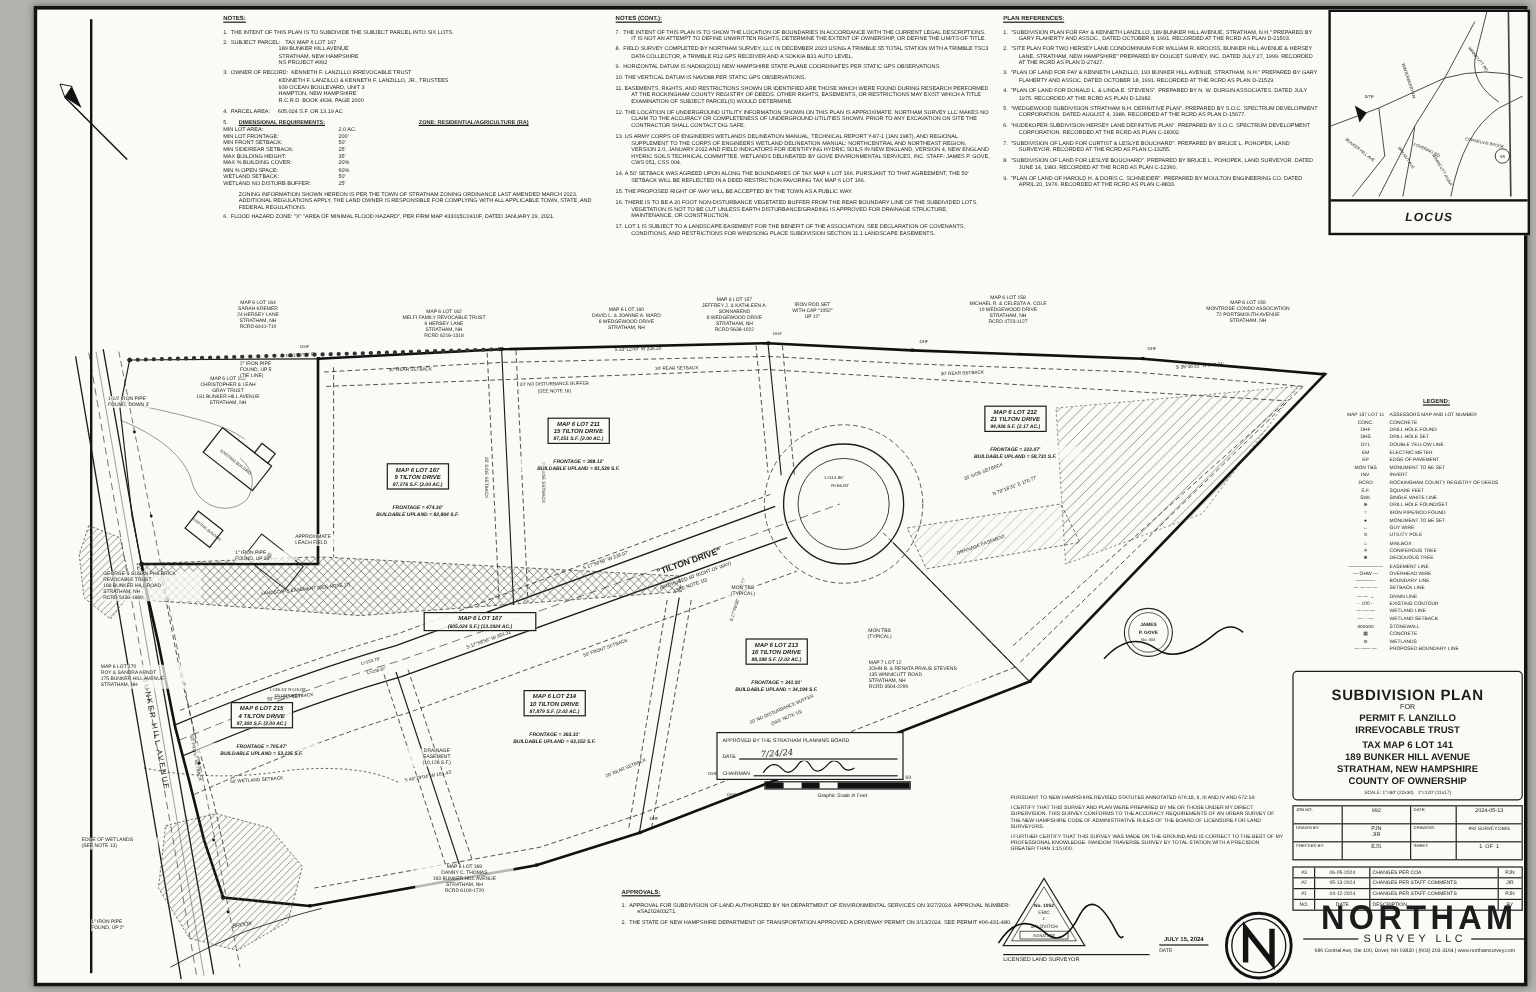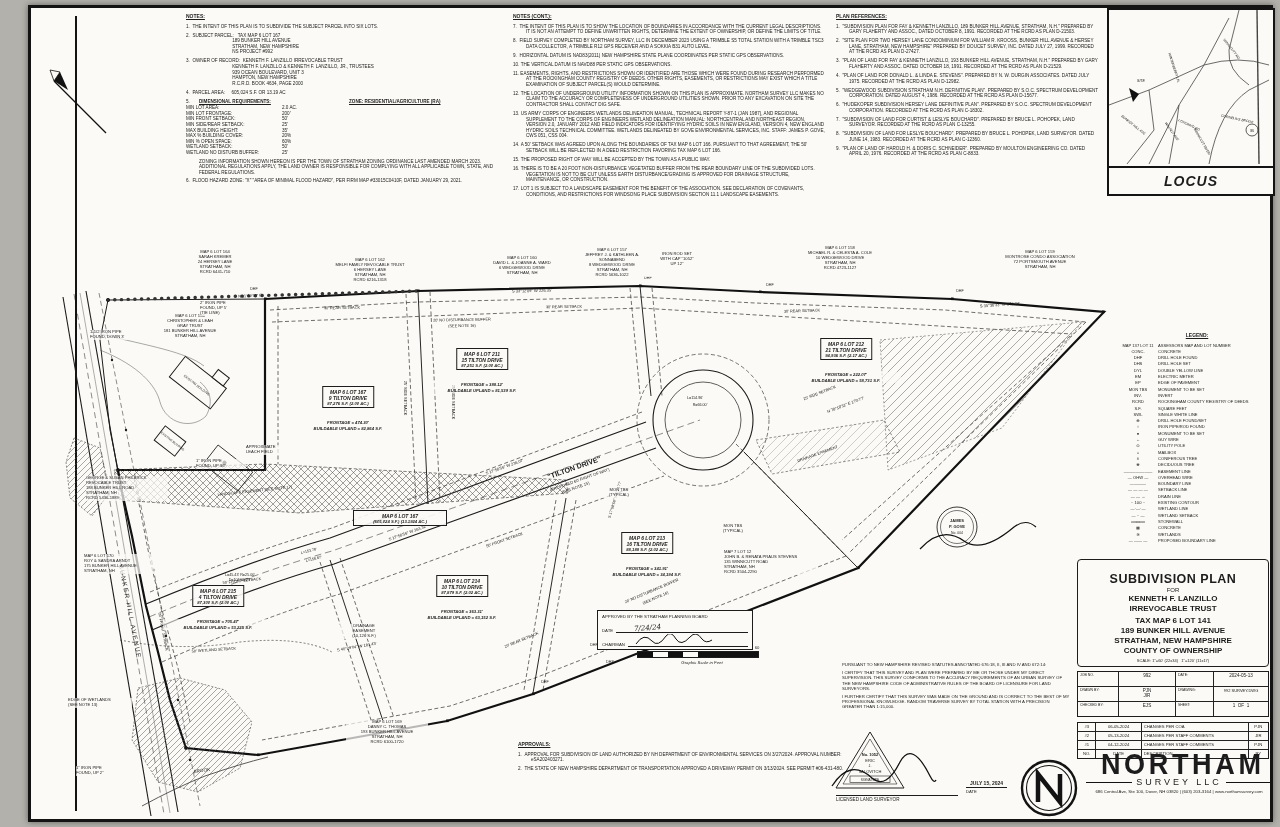--- a/index.html
+++ b/index.html
@@ -23,21 +23,21 @@
   .rev .c0{width:14px;text-align:center}.rev .c1{width:42px;text-align:center}.rev .c2{width:106px}.rev .c3{width:16px;text-align:center}
   .ab{position:absolute;z-index:3;font-size:4.15px;line-height:4.9px;white-space:pre-line;background:rgba(251,250,246,.72)}
   .ac{text-align:center}
   .lotbox{position:absolute;z-index:4;transform:translateX(-50%);border:.9px solid #1c1c1c;background:rgba(251,250,246,.9);
           padding:1.5px 4px;text-align:center;font-style:italic;font-weight:bold}
   .lot-name{font-size:5px;line-height:6px}.lot-addr{font-size:5px;line-height:6px}.lot-area{font-size:4.2px;line-height:5.4px}
   .lotnotes{position:absolute;z-index:4;transform:translateX(-50%);text-align:center;font-style:italic;font-weight:bold;
             font-size:4.2px;line-height:5.6px;white-space:pre-line;background:rgba(251,250,246,.6)}
   .locus-box{position:absolute;left:1107px;top:8px;width:164px;height:184px;border:2px solid #131313;z-index:3;background:#fbfaf6}
   .locus-strip{position:absolute;left:0;right:0;bottom:0;height:26px;border-top:2px solid #131313;display:flex;align-items:center;justify-content:center}
-  .locus-title{font-size:14px;font-weight:bold;font-style:italic;letter-spacing:1px}
+  .locus-title{font-size:10px;font-weight:bold;font-style:italic;letter-spacing:1px}
   .tblock{position:absolute;left:1077px;top:559px;width:192px;z-index:3}
   .tb-title{border:1.2px solid #1c1c1c;border-radius:4px;padding:12px 2px 3px;text-align:center}
   .tb-l1{font-size:12.5px;font-weight:bold;letter-spacing:.5px}
   .tb-l2{font-size:6px;margin-top:1px}
   .tb-l3{font-size:8px;font-weight:bold;margin-top:1px}
   .tb-sc{font-size:4px;margin-top:3px}
   .jobgrid{margin-top:4px;border:1px solid #1c1c1c;display:grid;grid-template-columns:40px 57px 38px 55px}
   .jcell{border-top:.7px solid #222;border-left:.7px solid #222;padding:1px 2px;min-height:12px}
   .jcell.r0{border-top:none}.jcell.cL{border-left:none}
   .jlab{font-size:3.5px;color:#222}.jval{font-size:4.6px;text-align:center;white-space:pre-line;line-height:5px}
@@ -673,21 +673,21 @@
 <div class="lls">LICENSED LAND SURVEYOR</div>
 <div class="dateblk">
   <div class="dv">JULY 15, 2024</div>
   <div class="dl">DATE</div>
 </div>
 
 <div class="tblock">
   <div class="tb-title">
     <div class="tb-l1">SUBDIVISION PLAN</div>
     <div class="tb-l2">FOR</div>
-    <div class="tb-l3">KENNETH F. LANZILLO</div>
+    <div class="tb-l3">PERMIT F. LANZILLO</div>
     <div class="tb-l3">IRREVOCABLE TRUST</div>
     <div class="tb-l3" style="margin-top:3px">TAX MAP 6 LOT 141</div>
     <div class="tb-l3">189 BUNKER HILL AVENUE</div>
     <div class="tb-l3">STRATHAM, NEW HAMPSHIRE</div>
     <div class="tb-l3">COUNTY OF OWNERSHIP</div>
     <div class="tb-sc">SCALE: 1"=60' (22x34)&nbsp;&nbsp;&nbsp;1"=120' (11x17)</div>
   </div>
   <div class="jobgrid">
     <div class="jcell r0 cL">
         <div class="jlab">JOB NO.</div>

